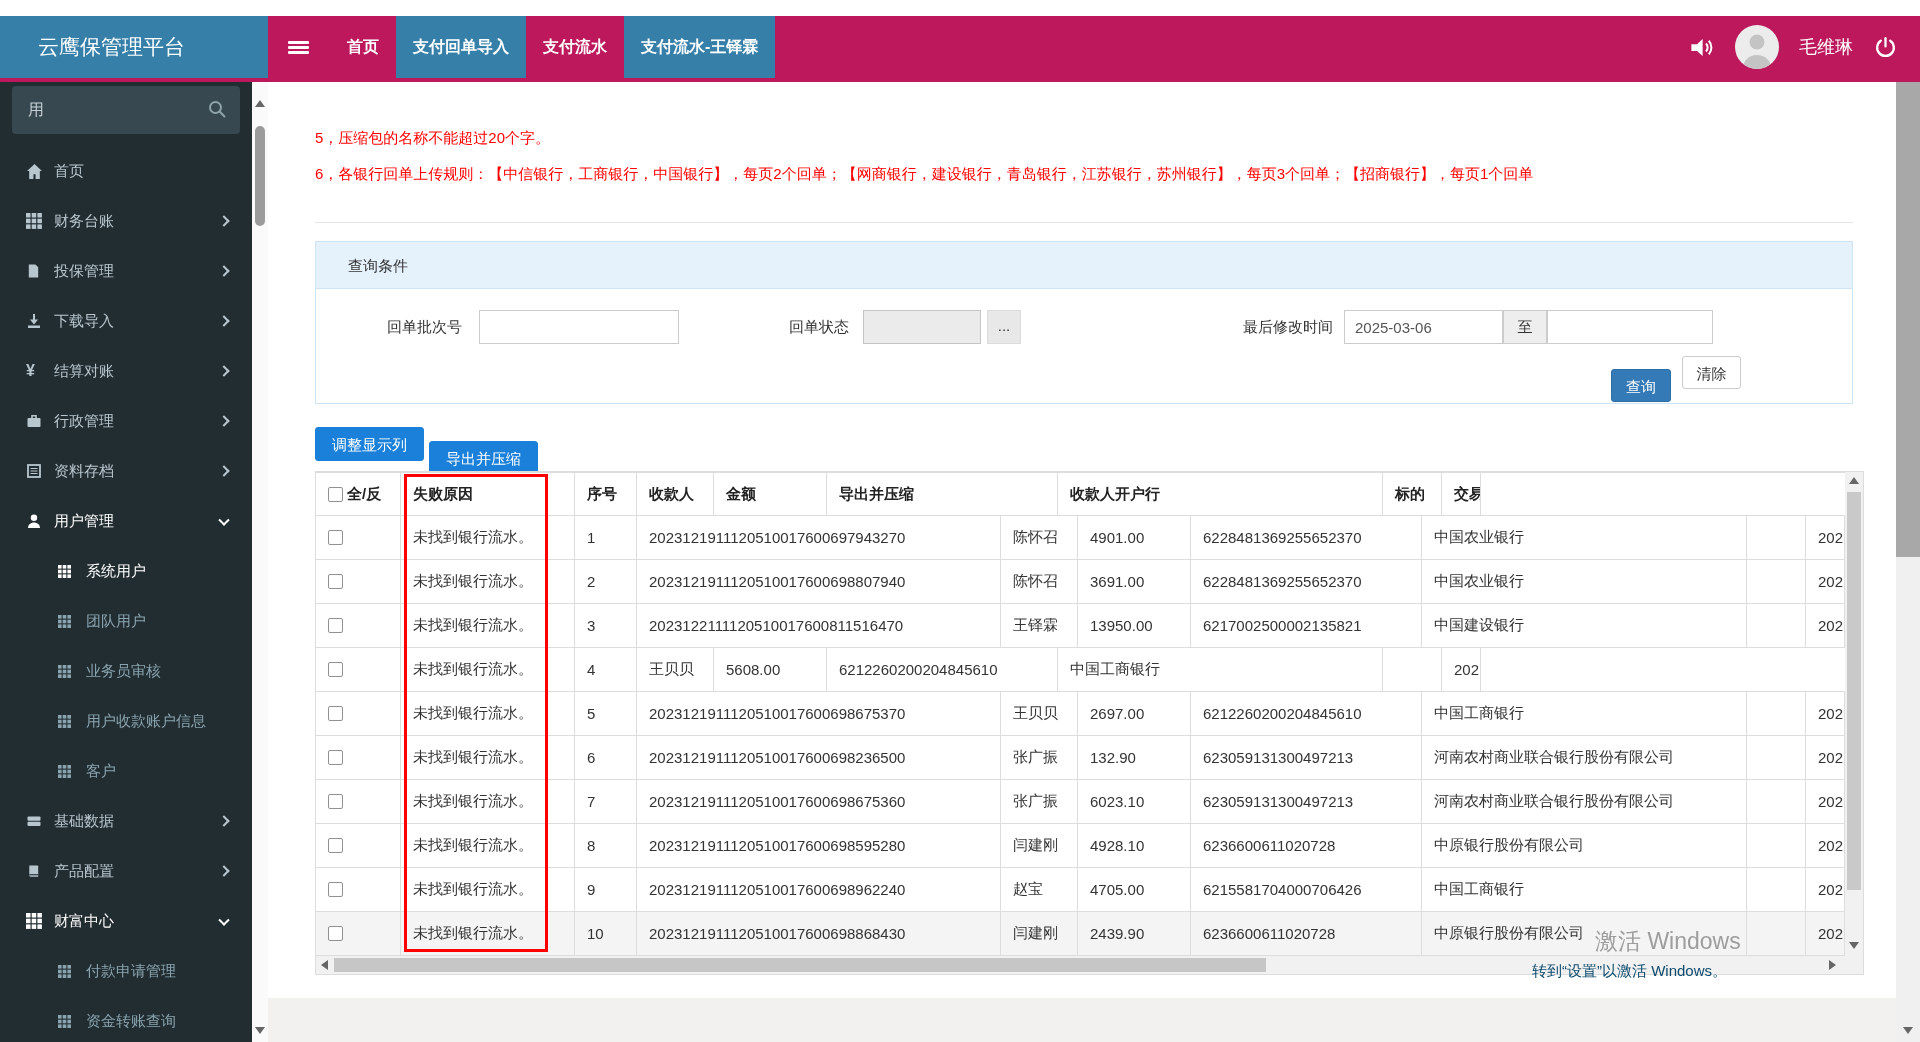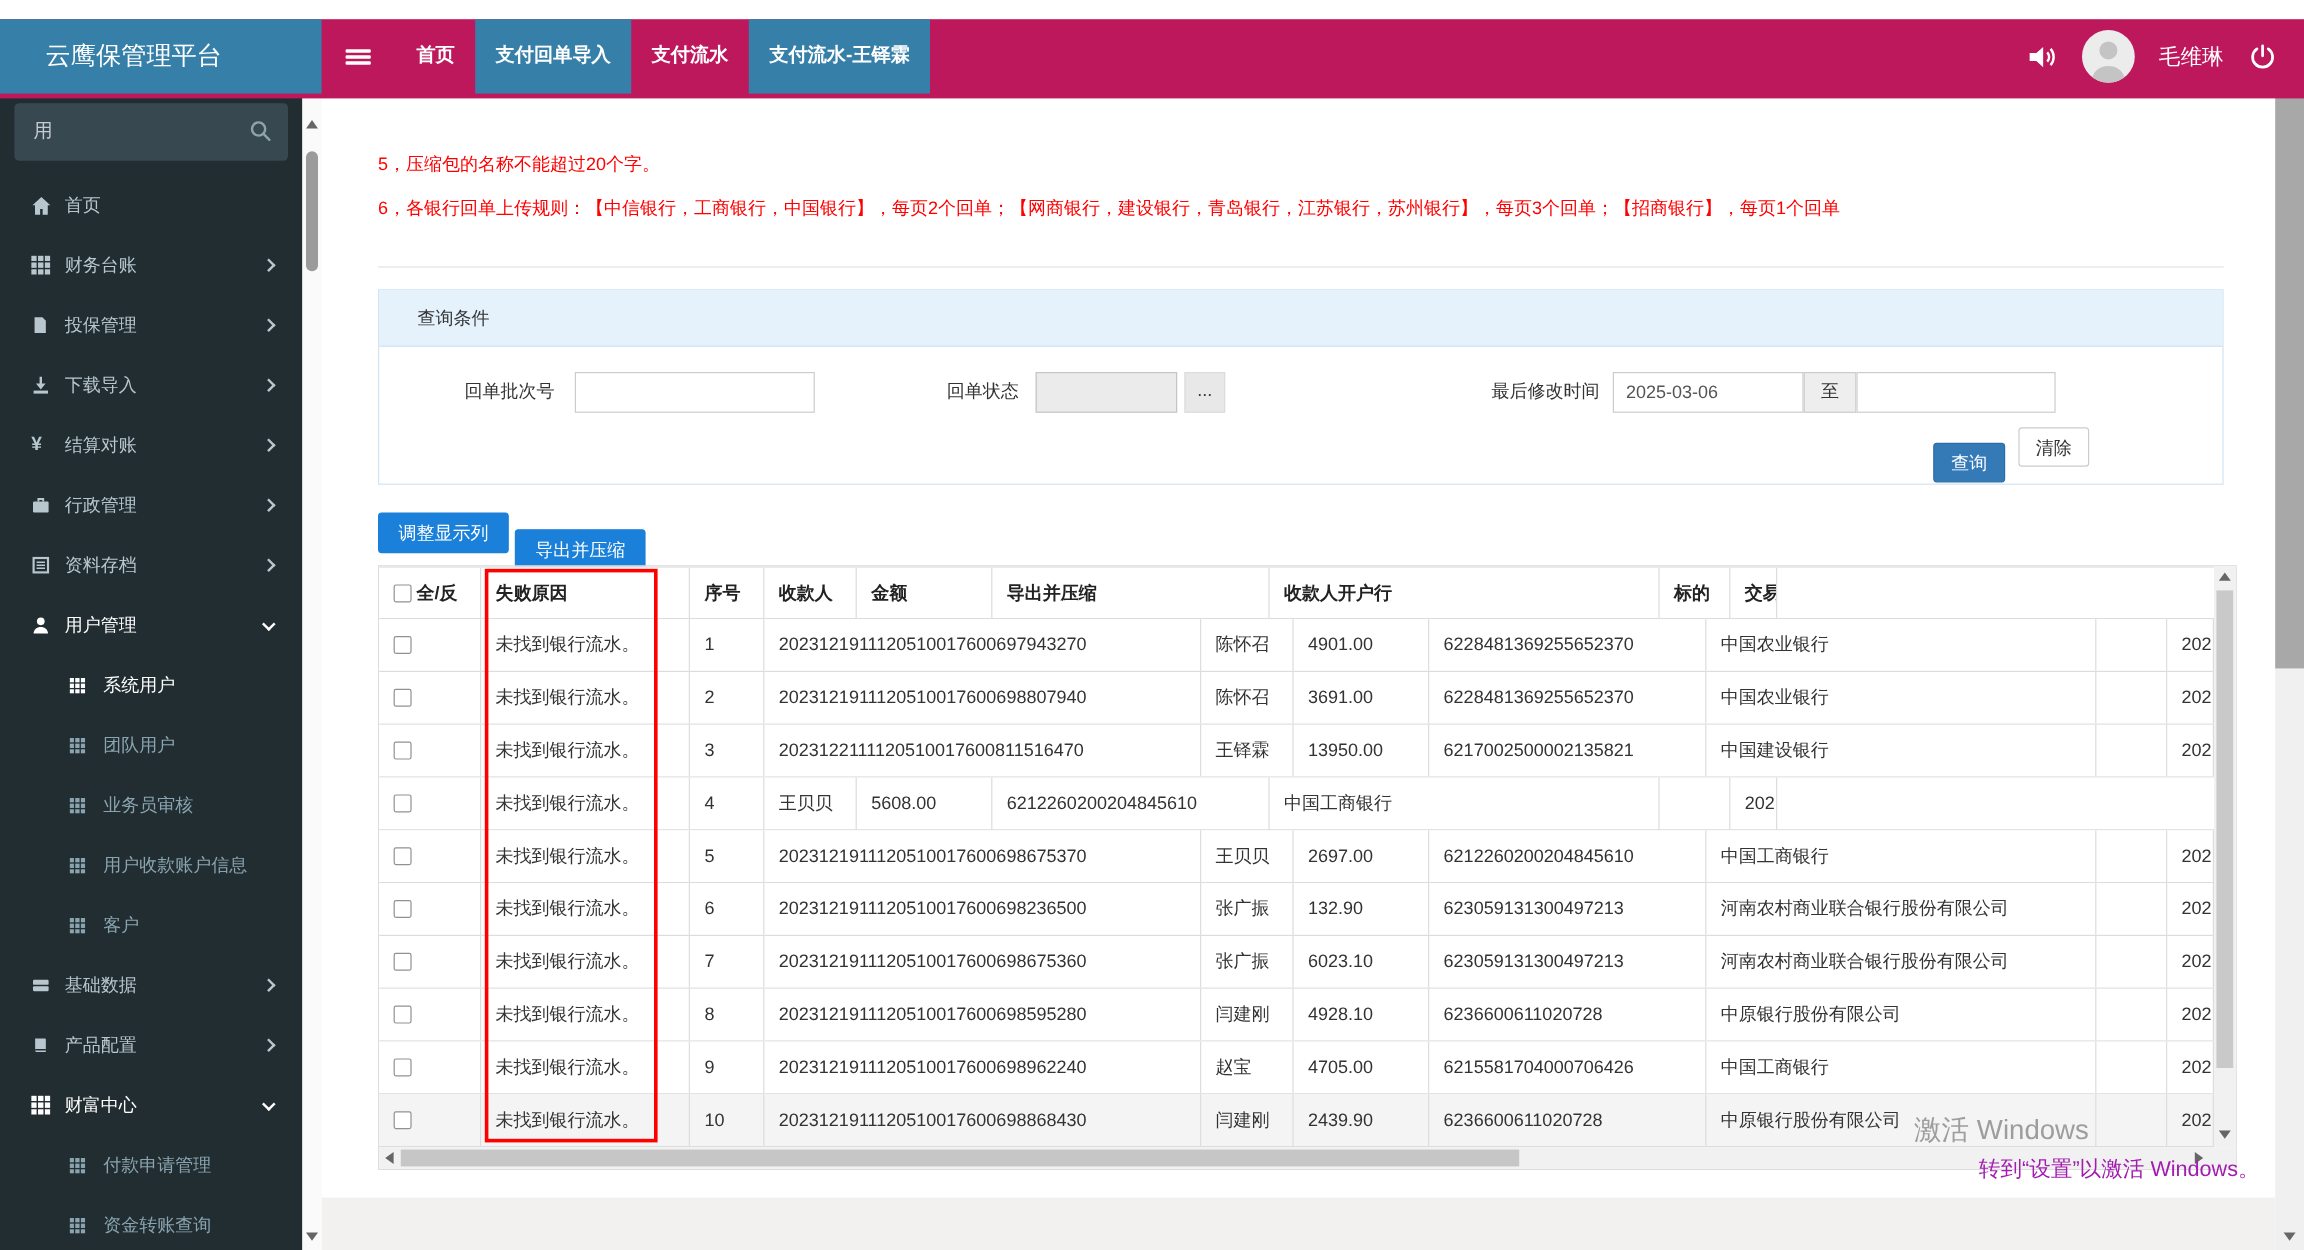--- a/index.html
+++ b/index.html
@@ -73,21 +73,21 @@
   #hscroll .hthumb { position:absolute; left:18px; top:2px; width:932px; height:14px; background:#c6c6c6; }
   #corner { position:absolute; left:1529px; top:484px; width:18px; height:18px; background:#f1f1f1; }
   .tri-up, .tri-down, .tri-left, .tri-right { width:0; height:0; position:absolute; }
   .tri-up    { border-left:5px solid transparent; border-right:5px solid transparent; border-bottom:7px solid #666; }
   .tri-down  { border-left:5px solid transparent; border-right:5px solid transparent; border-top:7px solid #666; }
   .tri-left  { border-top:5px solid transparent; border-bottom:5px solid transparent; border-right:7px solid #666; }
   .tri-right { border-top:5px solid transparent; border-bottom:5px solid transparent; border-left:7px solid #666; }
 
   
   .wm1 { position:absolute; left:1327px; top:864px; font-size:23px; color:#9d9d9d; z-index:8; }
-  .wm2 { position:absolute; left:1381px; top:900px; font-size:18px; color:#a21caf; z-index:8; }
+  .wm2 { position:absolute; left:1264px; top:900px; font-size:15px; color:#0c4a6e; z-index:8; }
   #footstrip { position:absolute; left:0; top:936px; width:1628px; height:44px; background:#f2f1ef; }
 
   
   #page-scroll { position:absolute; left:1896px; top:62px; width:24px; height:980px; background:#f0f0f0; z-index:25; cursor:pointer; }
   #page-scroll .pthumb { position:absolute; left:0; top:0; width:24px; height:495px; background:#a8a8a8; }
 </style>
 </head>
 <body>
 
 <div id="navbar">

